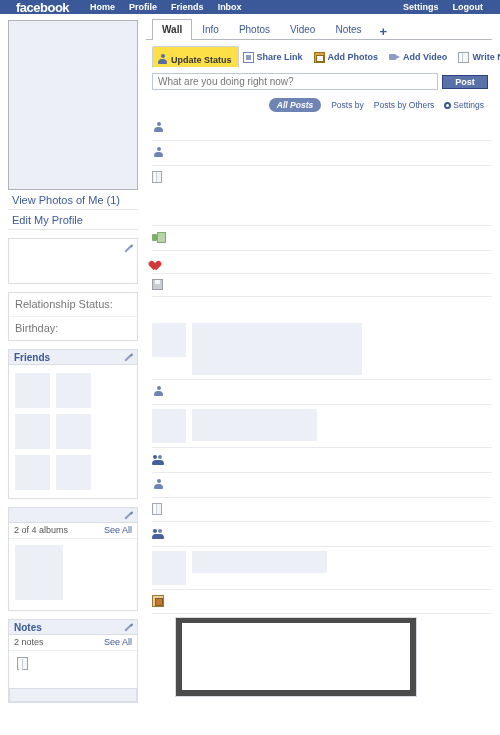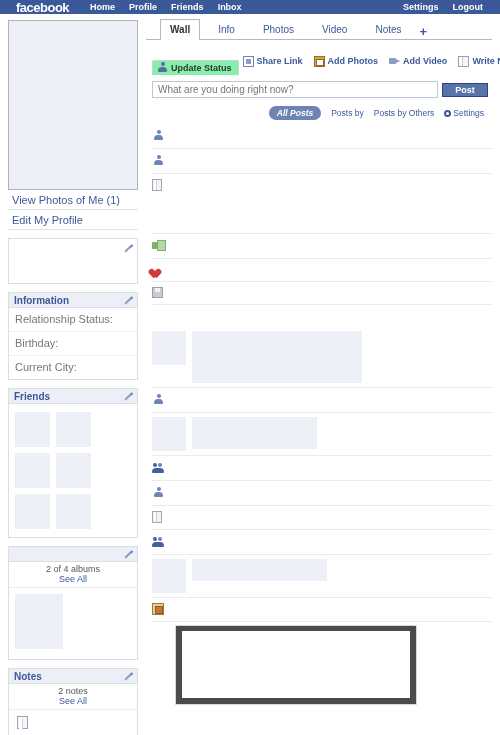--- a/index.html
+++ b/index.html
@@ -135,21 +135,20 @@
   .friend-thumb {
     width: 35px; height: 35px;
     background: #eceff5;
   }
   .sec-subrow {
     display: flex;
     justify-content: space-between;
     align-items: center;
     padding: 2px 5px 3px 5px;
     border-bottom: 1px solid #eceff0;
-    flex-direction: column;
   }
   .sub-text { color: #555555; font-size: 9px; }
   .see-all { color: #3b5998; font-size: 9px; text-decoration: none; }
   .album-wrap { padding: 6px 6px 10px 6px; }
   .album-thumb {
     width: 48px; height: 55px;
     background: #eceff5;
   }
   .notes-body { padding: 6px 6px 10px 8px; min-height: 30px; }
   .note-icon {
@@ -187,21 +186,20 @@
     padding-left: 6px;
   }
   .tab {
     font-size: 10px;
     color: #3b5998;
     padding: 3px 9px 3px 9px;
     border: 1px solid transparent;
     border-bottom: none;
     text-decoration: none;
     line-height: 13px;
-    margin-left: 8px;
   }
   .tab.active {
     background: #ffffff;
     border-color: #b5b8c0;
     color: #333333;
     font-weight: bold;
     margin-bottom: -1px;
     padding-bottom: 4px;
   }
   .tab-plus {
@@ -230,23 +228,22 @@
     color: #3b5998;
     padding: 2px 7px 2px 4px;
     text-decoration: none;
     white-space: nowrap;
   }
   .pub-item.selected {
     color: #333333;
     border: 1px solid #ccd0d9;
     border-bottom-color: #ffffff;
     border-radius: 2px 2px 0 0;
-    background: #86efac;
-    padding: 1px 6px 2px 4px;
-    margin-top: 14px;
+    background: #fde047;
+    padding: 7px 6px 2px 4px;
   }
 
   
   .ic { width: 11px; height: 11px; display: inline-block; position: relative; flex: 0 0 11px; }
   .ic-person::before {
     content: ""; position: absolute; left: 3.5px; top: 0;
     width: 4px; height: 4px; border-radius: 50%; background: #5a6d9e;
   }
   .ic-person::after {
     content: ""; position: absolute; left: 1px; top: 4.5px;
@@ -457,32 +454,25 @@
     </div>
     <div class="left-link-row">
       <a class="left-link" href="#">Edit My Profile</a>
     </div>
 
     <div class="box box-blank">
       <span class="pencil pencil-corner"></span>
     </div>
 
     <div class="box">
-      <div class="sec-header">
-        <span class="sec-title">Information</span>
-        <span class="pencil"></span>
-      </div>
       <div class="info-row">
         <span class="info-label">Relationship Status:</span>
       </div>
       <div class="info-row">
         <span class="info-label">Birthday:</span>
-      </div>
-      <div class="info-row">
-        <span class="info-label">Current City:</span>
       </div>
     </div>
 
     <div class="box">
       <div class="sec-header">
         <span class="sec-title">Friends</span>
         <span class="pencil"></span>
       </div>
       <div class="friends-grid">
         <div class="friend-thumb"></div>

